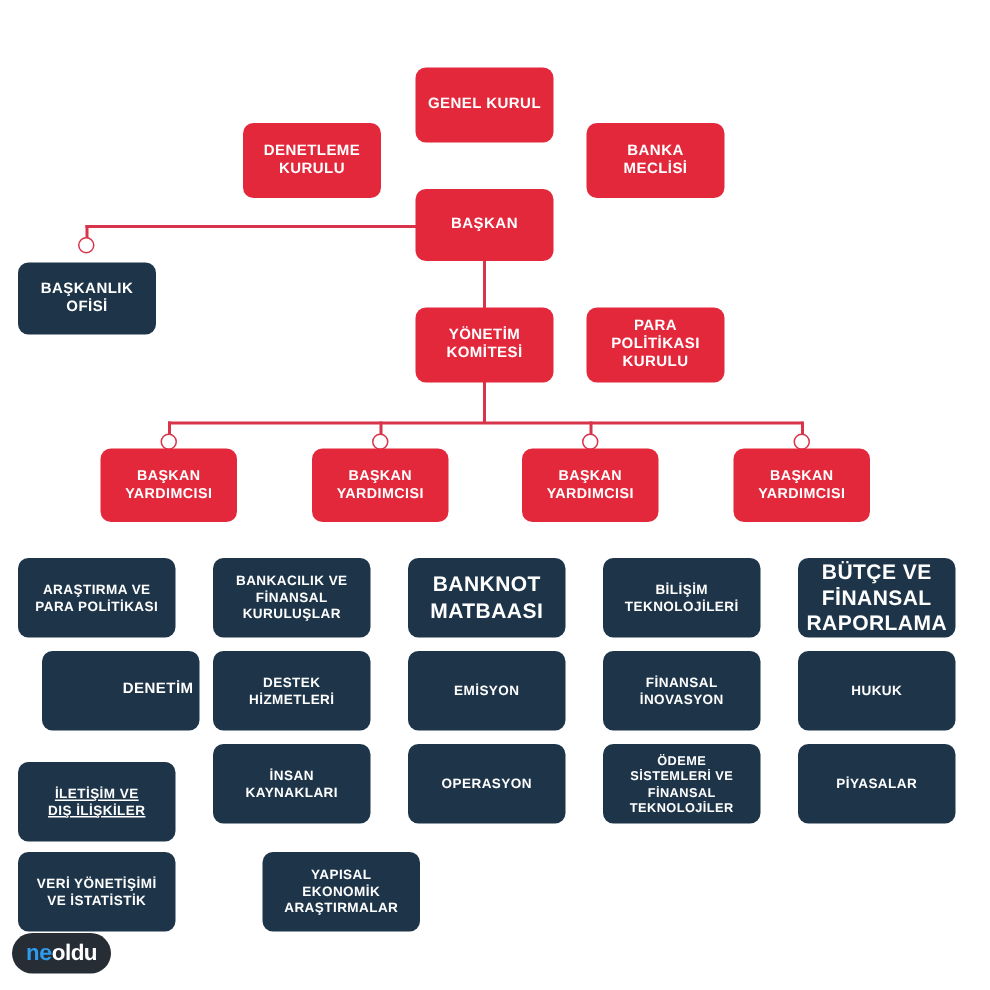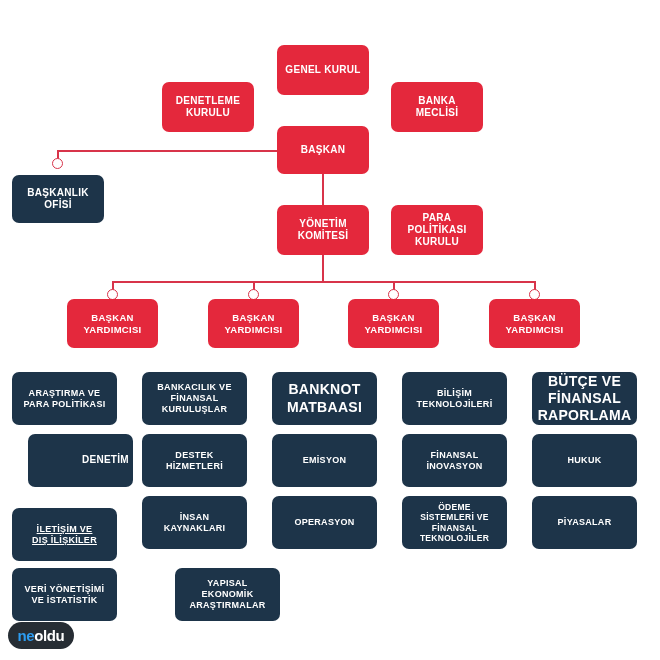--- a/index.html
+++ b/index.html
@@ -73,21 +73,21 @@
     align-items: center;
     justify-content: center;
     z-index: 5;
   }
   #watermark .logo-text {
     font-size: 15px;
     font-weight: bold;
     letter-spacing: -0.4px;
     line-height: 1;
   }
-  #watermark .logo-ne { color: #2d9cf0; }
+  #watermark .logo-ne { color: #2d9cf0; font-family: Liberation Mono, monospace; }
   #watermark .logo-oldu { color: #ffffff; }
 </style>
 </head>
 <body>
 
 <div id="chart-root">
 
   <div class="conn conn-h" style="left:57px; top:150px; width:222px;"></div>
   <div class="conn conn-v" style="left:57px; top:150px; height:13px;"></div>
   <div class="circle" style="left:52px; top:158px; width:11px; height:11px;"></div>

